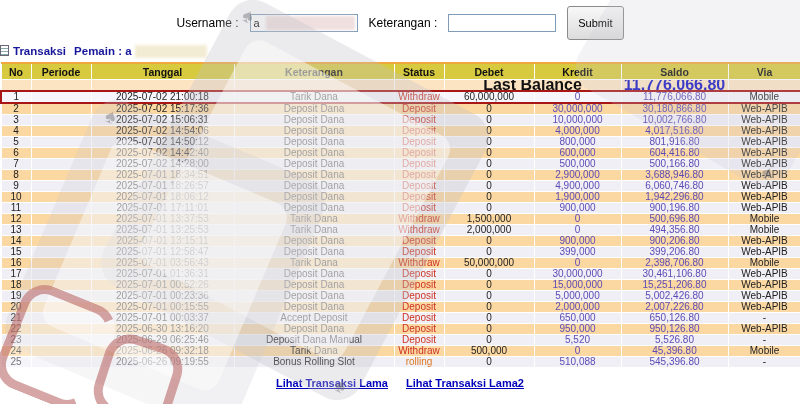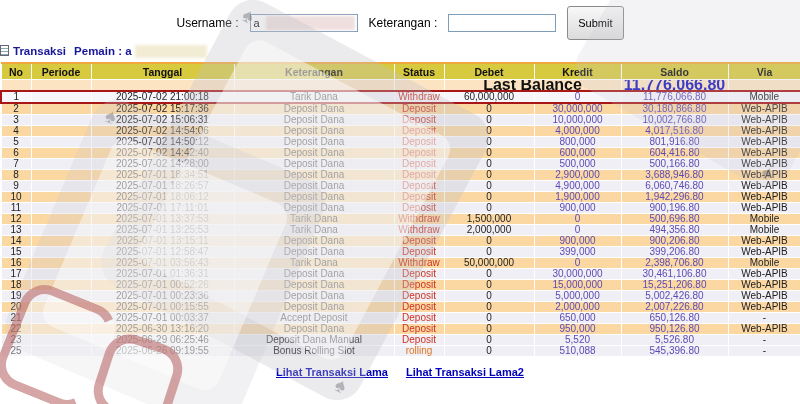--- a/index.html
+++ b/index.html
@@ -394,20 +394,31 @@
         <td class="c-no">23</td>
         <td class="c-periode"></td>
         <td class="c-tanggal">2025-06-29 06:25:46</td>
         <td class="c-keterangan">Deposit Dana Manual</td>
         <td class="c-status">Deposit</td>
         <td class="c-debet">0</td>
         <td class="c-kredit">5,520</td>
         <td class="c-saldo">5,526.80</td>
         <td class="c-via">-</td>
       </tr>
+      <tr class="r-even">
+        <td class="c-no">24</td>
+        <td class="c-periode"></td>
+        <td class="c-tanggal">2025-06-26 09:32:18</td>
+        <td class="c-keterangan">Tarik Dana</td>
+        <td class="c-status">Withdraw</td>
+        <td class="c-debet">500,000</td>
+        <td class="c-kredit">0</td>
+        <td class="c-saldo">45,396.80</td>
+        <td class="c-via">Mobile</td>
+      </tr>
       <tr class="r-odd">
         <td class="c-no">25</td>
         <td class="c-periode"></td>
         <td class="c-tanggal">2025-06-26 09:19:55</td>
         <td class="c-keterangan">Bonus Rolling Slot</td>
         <td class="c-status rolling">rolling</td>
         <td class="c-debet">0</td>
         <td class="c-kredit">510,088</td>
         <td class="c-saldo">545,396.80</td>
         <td class="c-via">-</td>

